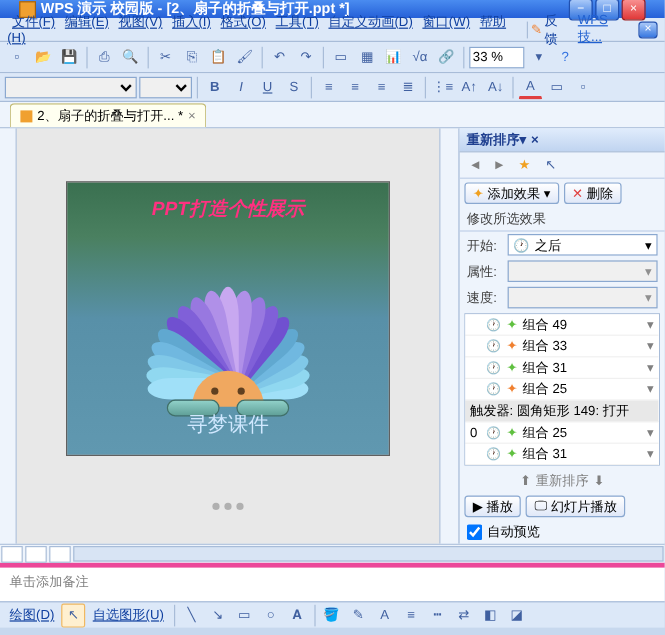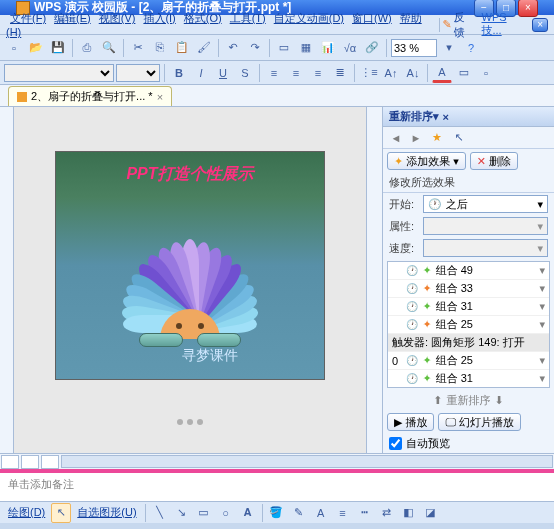--- a/index.html
+++ b/index.html
@@ -28,21 +28,21 @@
 .slide { width: 270px; height: 229px; background: linear-gradient(to bottom, #3a7050 0%, #4a8060 20%, #5890a8 50%, #6098b0 100%); border: 1px solid #606060; position: relative; margin-bottom: 30px; }
 .slide-title { position: absolute; top: 12px; width: 100%; text-align: center; color: #ff3080; font-size: 16px; font-weight: bold; font-style: italic; }
 .fan { position: absolute; left: 50%; bottom: 55px; transform: translateX(-50%); }
 .blade { position: absolute; width: 18px; height: 85px; border-radius: 50% 50% 0 0 / 30% 30% 0 0; transform-origin: 50% 100%; }
 .hub { position: absolute; bottom: -15px; left: -30px; width: 60px; height: 30px; background: #f0a860; border-radius: 60px 60px 0 0; }
 .hub::before, .hub::after { content: ""; position: absolute; width: 6px; height: 6px; background: #604020; border-radius: 50%; top: 14px; }
 .hub::before { left: 16px; }
 .hub::after { right: 16px; }
 .slide-btns { position: absolute; bottom: 32px; width: 100%; display: flex; justify-content: center; gap: 14px; }
 .sbtn { width: 44px; height: 14px; background: linear-gradient(to bottom, #90d0c8, #60a098); border: 1px solid #407068; border-radius: 7px; }
-.slide-sub { position: absolute; bottom: 14px; width: 100%; text-align: center; color: #d0e8ff; font-size: 14px; margin-left: 20px; }
+.slide-sub { position: absolute; bottom: 14px; width: 100%; text-align: center; color: #d0e8ff; font-size: 17px; }
 .dots { position: absolute; bottom: 28px; left: 50%; transform: translateX(-50%); display: flex; gap: 4px; }
 .dots span { width: 6px; height: 6px; border-radius: 50%; background: #b0b0b0; }
 .vscroll { width: 16px; background: #eef4fc; border-left: 1px solid #a8bcd8; }
 .panel { width: 172px; background: #eef4fc; border-left: 1px solid #a8bcd8; display: flex; flex-direction: column; }
 .panel-hdr { height: 20px; background: linear-gradient(to bottom, #e0ecfc, #c0d4f0); display: flex; align-items: center; padding: 0 6px; color: #204090; font-weight: bold; border-bottom: 1px solid #a8bcd8; }
 .panel-hdr span:last-child { margin-left: auto; cursor: pointer; }
 .panel-tb { height: 22px; display: flex; align-items: center; padding: 0 4px; gap: 2px; border-bottom: 1px solid #c0d0e8; }
 .panel-tb .nav { width: 18px; height: 16px; color: #808080; display: flex; align-items: center; justify-content: center; }
 .add-eff { height: 24px; display: flex; align-items: center; padding: 0 4px; gap: 4px; }
 .eff-btn { height: 18px; border: 1px solid #8aa8d0; background: linear-gradient(to bottom, #fff, #e0e8f8); border-radius: 3px; padding: 0 6px; display: flex; align-items: center; gap: 3px; cursor: pointer; }

